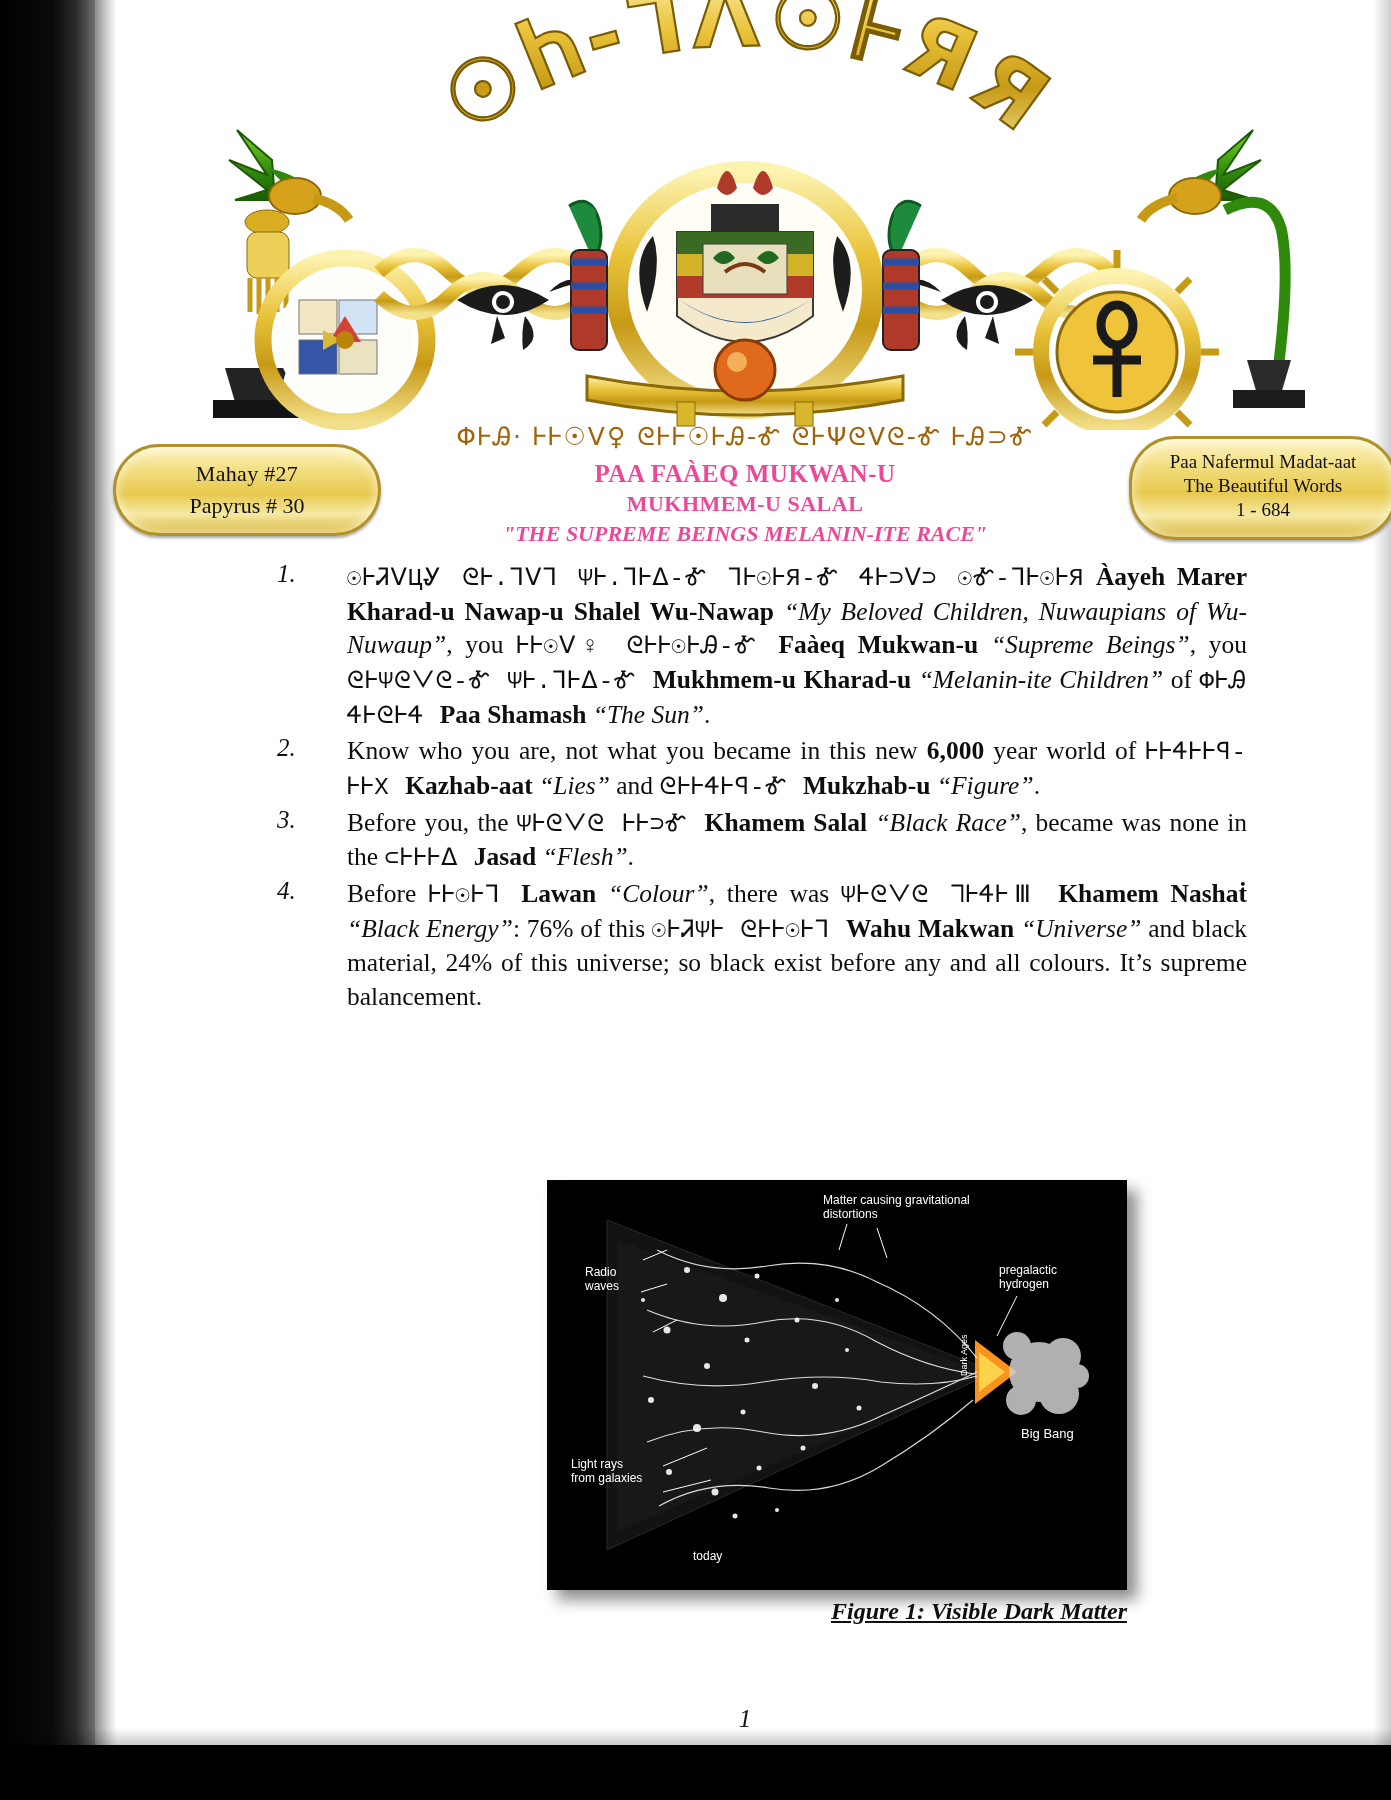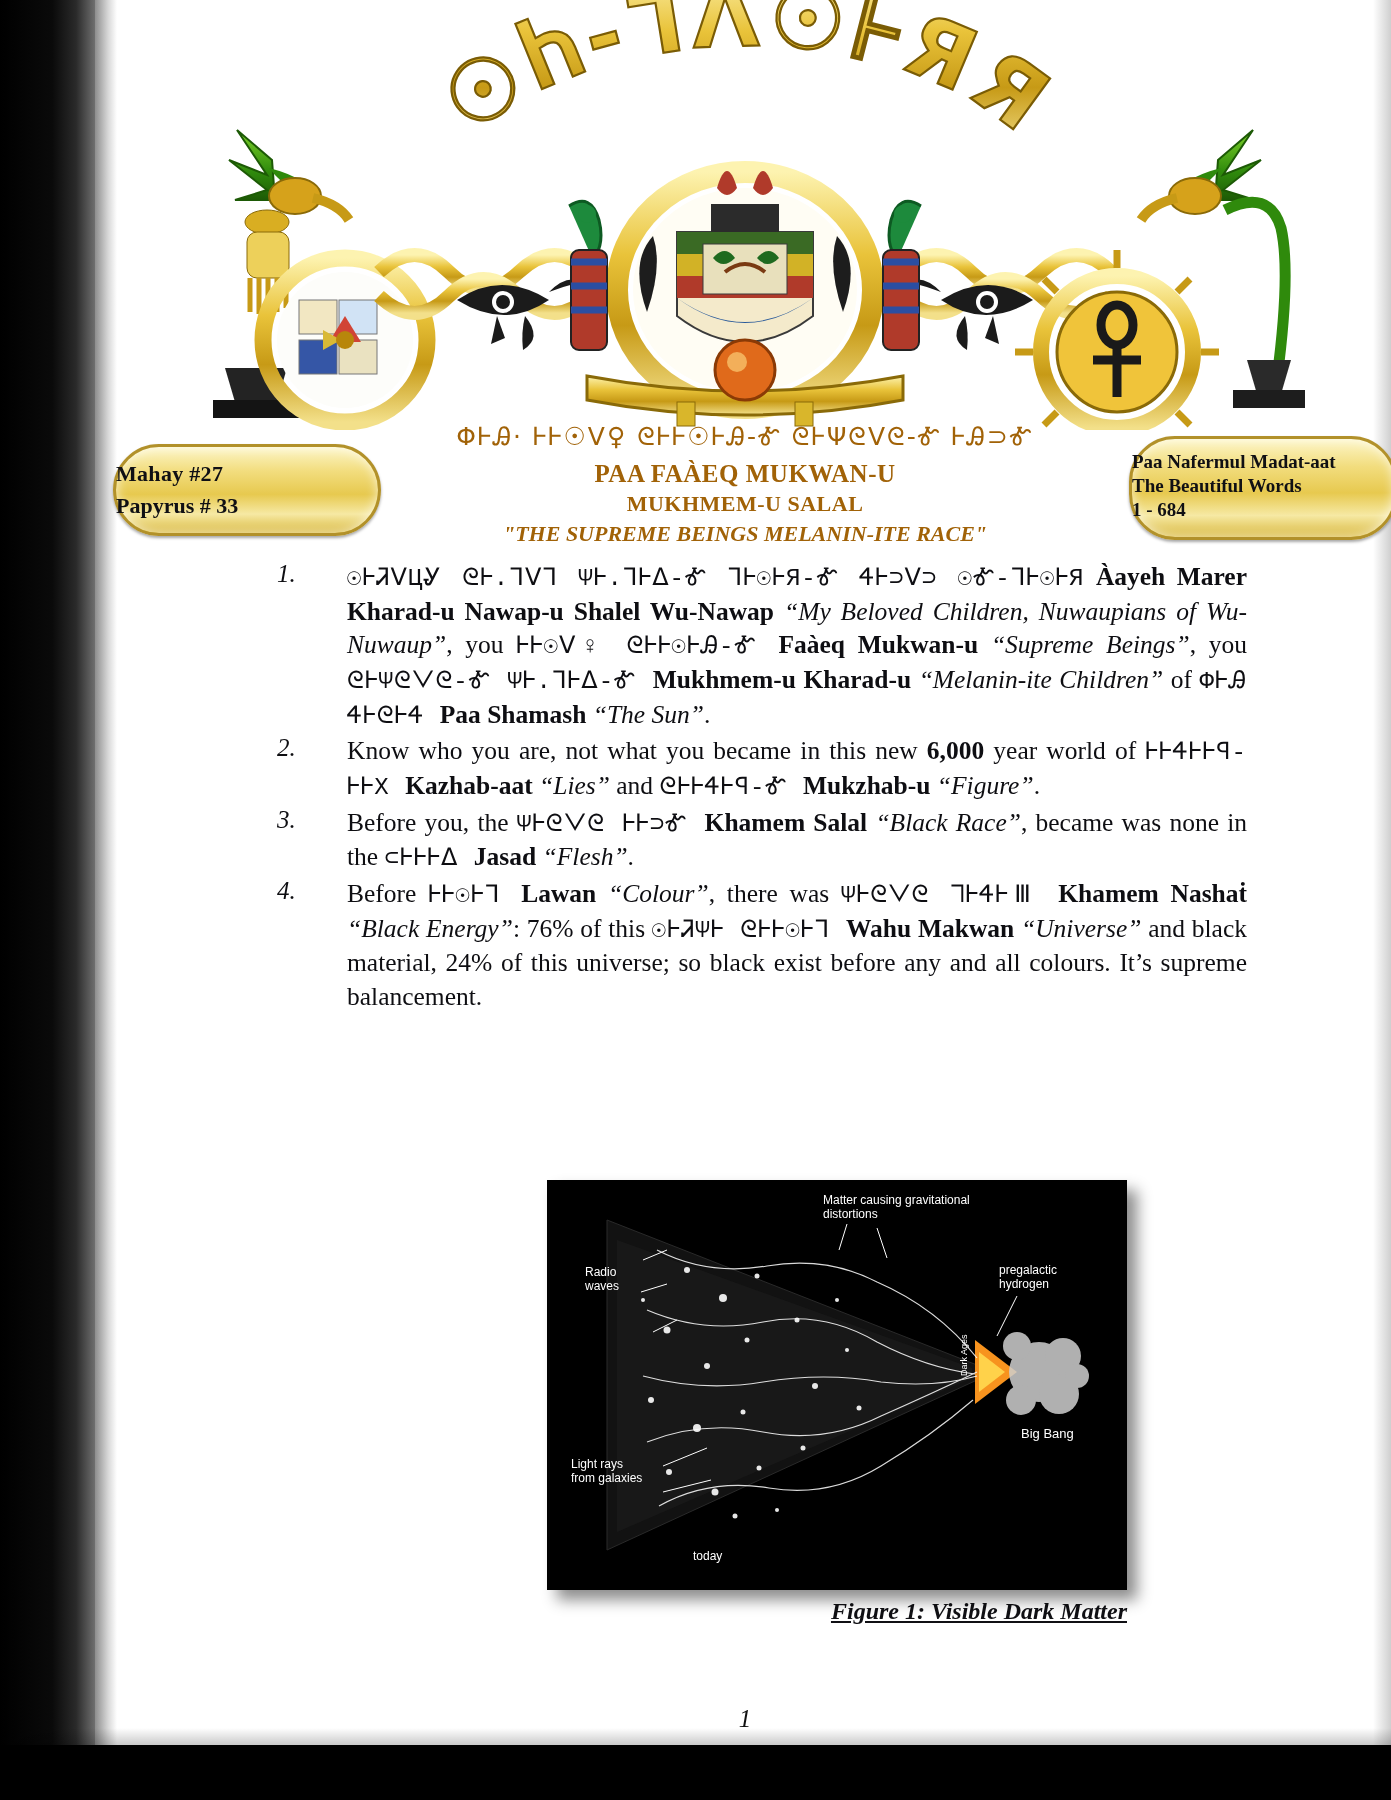--- a/index.html
+++ b/index.html
@@ -23,32 +23,32 @@
   .header-art{position:relative;width:1256px;height:430px;}
   svg{display:block;}
 
   
   .titlestrip{position:relative;width:1256px;height:130px;}
   .glyphline{
     position:absolute;left:0;top:-8px;width:1256px;text-align:center;
     font-family:"DejaVu Sans", sans-serif;font-size:25px;color:#a16207;letter-spacing:2px;
   }
   .title-center{
-    position:absolute;left:228px;top:30px;width:800px;text-align:center;color:#a16207;
+    position:absolute;left:228px;top:30px;width:800px;text-align:center;color:#ec4899;
   }
   .title-center .l1{font-size:25px;font-weight:bold;letter-spacing:.5px;}
   .title-center .l2{font-size:22px;font-weight:bold;letter-spacing:.5px;margin-top:3px;text-align:center;}
   .title-center .l3{font-size:22px;font-weight:bold;font-style:italic;margin-top:4px;}
 
   .cartouche{
     position:absolute;border-radius:46px;
     background:linear-gradient(180deg,#fdf6c8 0%,#f2dd7e 28%,#e7c94f 55%,#f6e9a4 78%,#d9b83c 100%);
     border:3px solid #b2912a;
     box-shadow:inset 0 0 12px rgba(255,255,255,.75), 0 2px 3px rgba(0,0,0,.35);
-    text-align:left;color:#101014;font-weight:bold;
+    text-align:center;color:#101014;font-weight:normal;
   }
   .cart-left{left:-4px;top:14px;width:268px;height:92px;padding-top:14px;box-sizing:border-box;}
   .cart-left .r1{font-size:22px;letter-spacing:.3px;}
   .cart-left .r2{font-size:22px;margin-top:6px;}
   .cart-right{left:1012px;top:6px;width:268px;height:104px;padding-top:12px;box-sizing:border-box;}
   .cart-right .r1{font-size:19px;}
   .cart-right .r2{font-size:19px;margin-top:2px;}
   .cart-right .r3{font-size:19px;margin-top:2px;}
 
   
@@ -246,21 +246,21 @@
     <div class="glyphline">ΦᎰᎯ· ᎰᎰ☉ᐯ♀ ᘓᎰᎰ☉ᎰᎯ-Ꮉ ᘓᎰΨᘓᐯᘓ-Ꮉ ᎰᎯ⊃Ꮉ</div>
 
     <div class="title-center">
       <div class="l1">PAA FAÀEQ MUKWAN-U</div>
       <div class="l2">MUKHMEM-U SALAL</div>
       <div class="l3">"THE SUPREME BEINGS MELANIN-ITE RACE"</div>
     </div>
 
     <div class="cartouche cart-left">
       <div class="r1">Mahay #27</div>
-      <div class="r2">Papyrus # 33</div>
+      <div class="r2">Papyrus # 30</div>
     </div>
 
     <div class="cartouche cart-right">
       <div class="r1">Paa Nafermul Madat-aat</div>
       <div class="r2">The Beautiful Words</div>
       <div class="r3">1 - 684</div>
     </div>
 
   </div>
 

